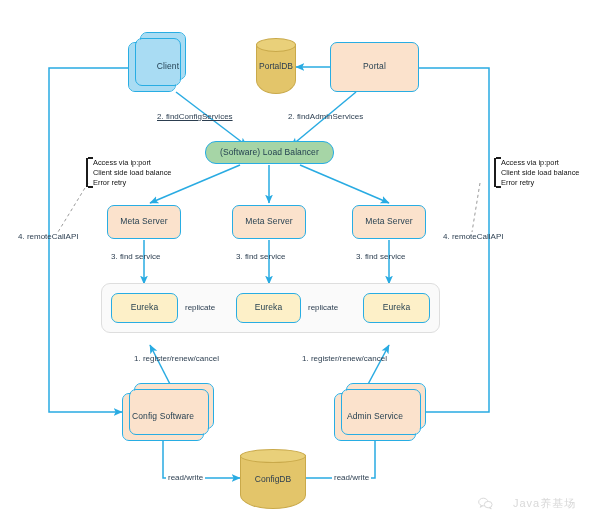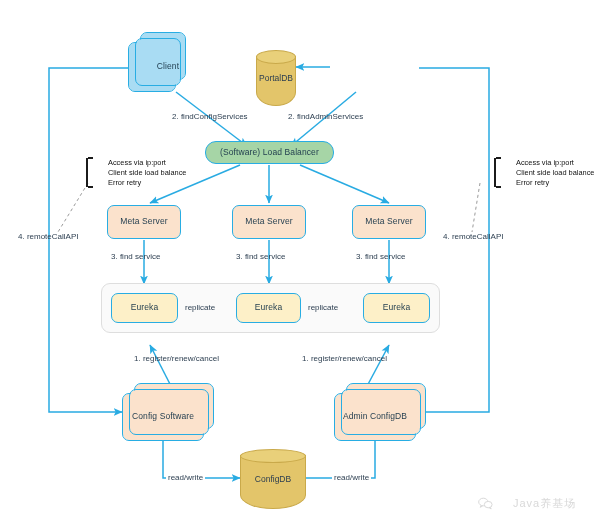--- a/index.html
+++ b/index.html
@@ -102,21 +102,21 @@
   }
 
   
   .note{
     position:absolute;
     z-index:7;
     font-size:7.4px;
     color:#111;
     line-height:1.32;
     white-space:nowrap;
-    padding-left:20px;
+    padding-left:5px;
     border-left:2.4px solid #1b1b1b;
   }
   .note::before{
     content:"";
     position:absolute;
     left:0;top:-1px;width:5px;height:2.2px;background:#1b1b1b;
   }
   .note::after{
     content:"";
     position:absolute;
@@ -197,50 +197,51 @@
     </g>
 
     <g stroke="#9a9a9a" stroke-width="1" stroke-dasharray="3,3" fill="none">
       <path d="M88,183 L58,232"></path>
       <path d="M480,183 L472,232"></path>
     </g>
   </svg>
 
   <div class="node box fill-blue stack" style="left:128px;top:42px;width:48px;height:50px;">Client</div>
 
-  <div class="cyl" style="left:256px;top:38px;width:40px;height:56px;margin-top:12px;">
+  <div class="cyl" style="left:256px;top:38px;width:40px;height:56px;">
     <div class="body"></div>
     <div class="top"></div>
     <div class="cap-label">PortalDB</div>
   </div>
 
+  <div class="node box fill-peach" style="left:330px;top:42px;width:89px;height:50px;">Portal</div>
 
   <div class="node box fill-green" style="left:205px;top:141px;width:129px;height:23px;border-radius:11px;">(Software) Load Balancer</div>
 
   <div class="node box fill-peach" style="left:107px;top:205px;width:74px;height:34px;">Meta Server</div>
   <div class="node box fill-peach" style="left:232px;top:205px;width:74px;height:34px;">Meta Server</div>
   <div class="node box fill-peach" style="left:352px;top:205px;width:74px;height:34px;">Meta Server</div>
 
   <div class="cluster" style="left:101px;top:283px;width:339px;height:50px;"></div>
 
   <div class="node box fill-cream" style="left:111px;top:293px;width:67px;height:30px;">Eureka</div>
   <div class="node box fill-cream" style="left:236px;top:293px;width:65px;height:30px;">Eureka</div>
   <div class="node box fill-cream" style="left:363px;top:293px;width:67px;height:30px;">Eureka</div>
 
   <div class="node box fill-peach stack" style="left:122px;top:393px;width:82px;height:48px;">Config Software</div>
 
-  <div class="node box fill-peach stack" style="left:334px;top:393px;width:82px;height:48px;">Admin ConfigDB</div>
+  <div class="node box fill-peach stack" style="left:334px;top:393px;width:82px;height:48px;">Admin Service</div>
 
   <div class="cyl" style="left:240px;top:449px;width:66px;height:60px;">
     <div class="body"></div>
     <div class="top"></div>
     <div class="cap-label">ConfigDB</div>
   </div>
 
-  <div class="elabel" style="left:172px;top:113px;">2. findConfigServices</div>
+  <div class="elabel" style="left:157px;top:113px;text-decoration:underline;">2. findConfigServices</div>
   <div class="elabel" style="left:288px;top:113px;">2. findAdminServices</div>
 
   <div class="elabel" style="left:111px;top:253px;">3. find service</div>
   <div class="elabel" style="left:236px;top:253px;">3. find service</div>
   <div class="elabel" style="left:356px;top:253px;">3. find service</div>
 
   <div class="elabel" style="left:185px;top:304px;">replicate</div>
   <div class="elabel" style="left:308px;top:304px;">replicate</div>
 
   <div class="elabel" style="left:134px;top:355px;">1. register/renew/cancel</div>

